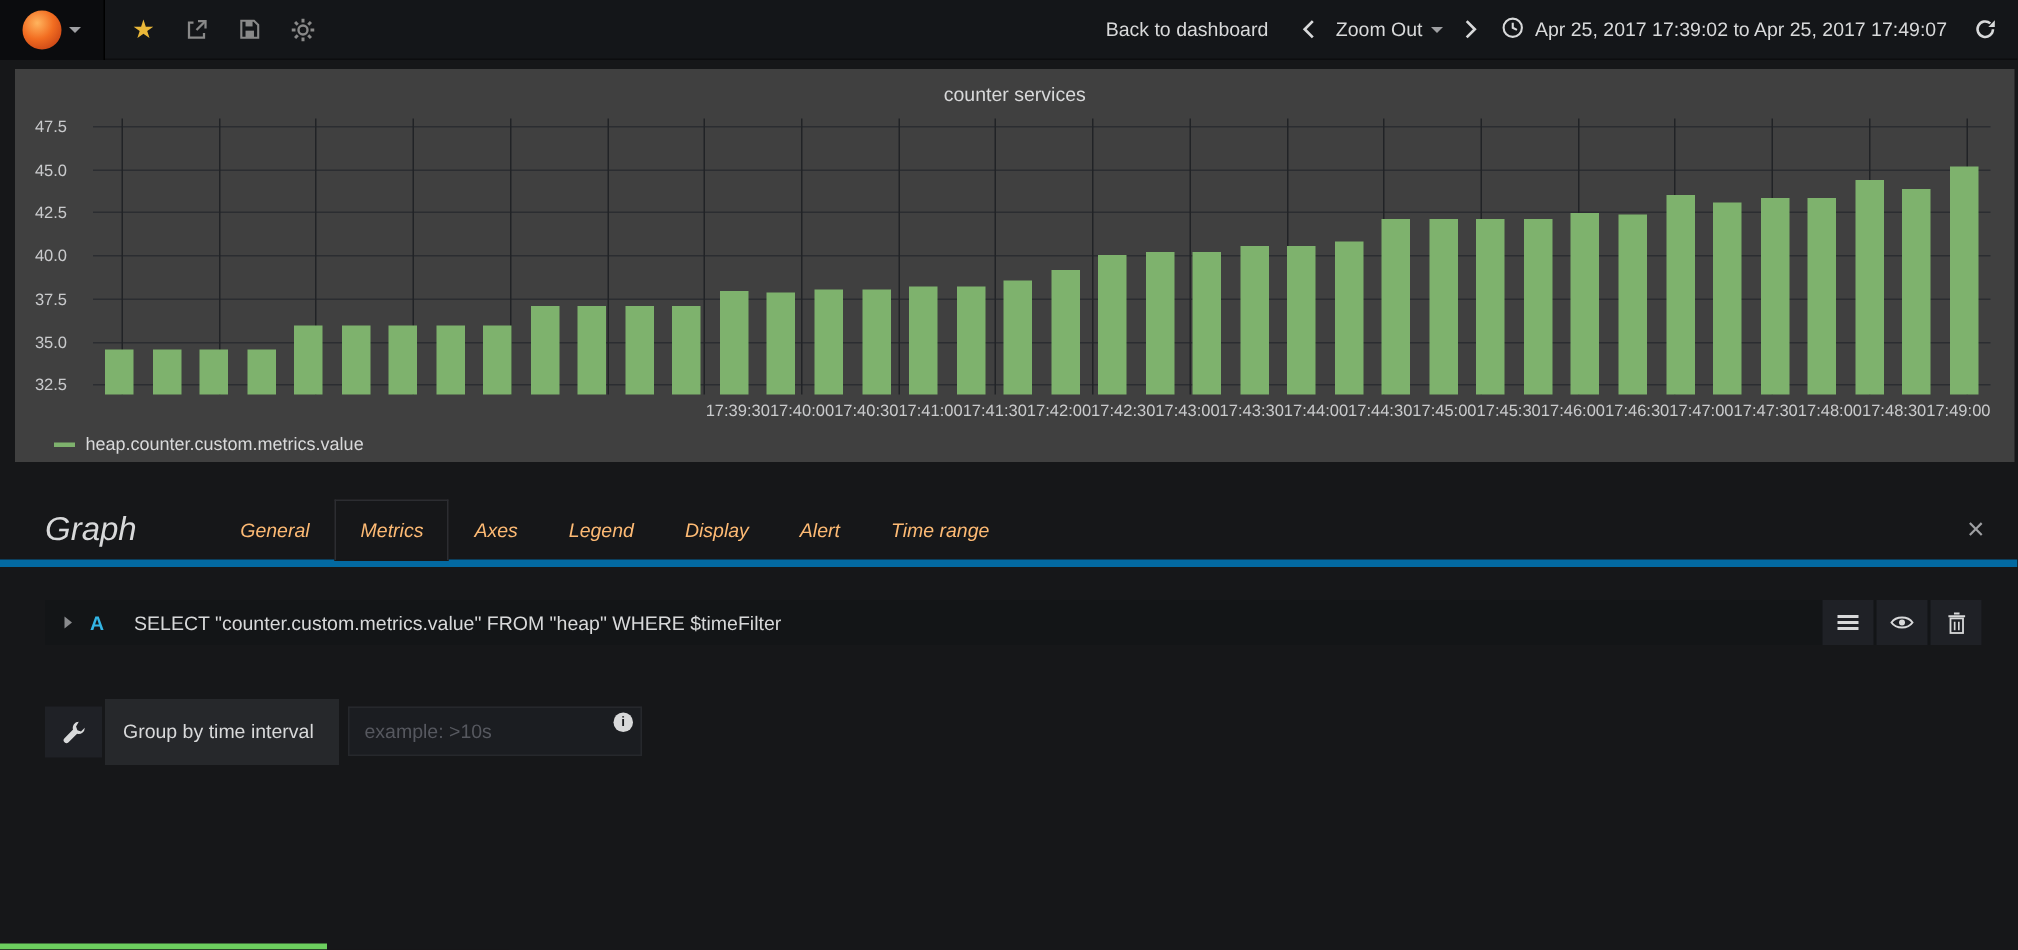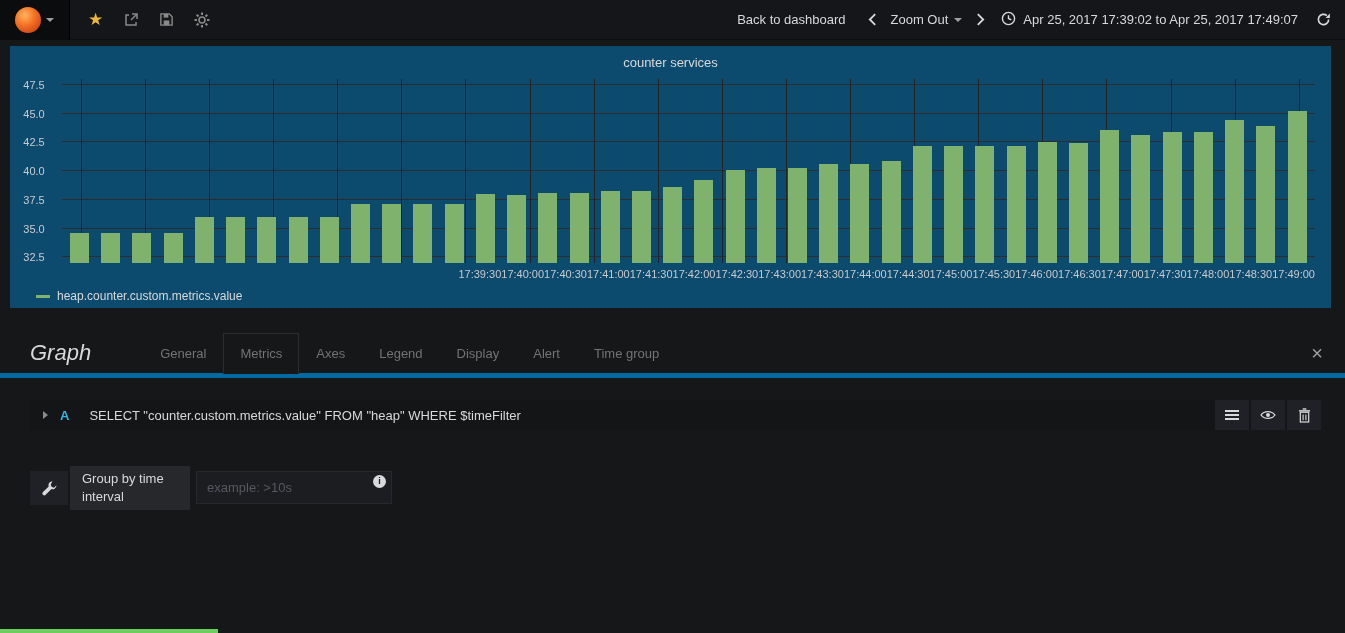--- a/index.html
+++ b/index.html
@@ -20,38 +20,38 @@
   .star-glyph::after { content:"★"; font-size:17px; line-height:1; }
   .nav-spacer { flex:1; }
   .nav-right { display:flex; align-items:center; margin-right:14px; font-size:13px; color:#d8d9da; }
   .back-link { margin-right:18px; cursor:pointer; }
   .nav-chev { display:inline-flex; align-items:center; cursor:pointer; padding:0 4px; }
   .zoom-out { display:inline-flex; align-items:center; gap:6px; padding:0 10px; cursor:pointer; }
   .time-picker { display:inline-flex; align-items:center; gap:7px; margin-left:12px; cursor:pointer; white-space:nowrap; }
   .refresh-btn { margin-left:18px; }
 
   
-  .chart-panel { position:absolute; top:46px; left:10px; right:14px; height:262px; background:#0c4a6e; }
+  .chart-panel { position:absolute; top:46px; left:10px; right:2px; height:262px; background:#404040; }
   .chart-title { text-align:center; padding-top:9px; font-size:13px; color:#d8d9da; cursor:pointer; }
   .plot { position:relative; margin:9px 16px 0 52px; height:184px; }
   .gridline { position:absolute; left:0; right:0; height:1px; background:#2b2d31; }
   .vgrid { position:absolute; top:0; bottom:0; width:1px; background:#212326; }
   .ytick { position:absolute; left:-48px; width:40px; text-align:center; font-size:11px; color:#c9cacc; transform:translateY(50%); }
   .bars { position:absolute; inset:0; display:flex; align-items:flex-end; justify-content:space-between; padding:0 8px; }
   .bar { width:19px; flex:0 0 auto; position:relative; z-index:2; }
   .x-axis { display:flex; justify-content:flex-end; margin:5px 16px 0 52px; font-size:11px; color:#c9cacc; }
   .legend { margin:9px 0 0 26px; display:flex; align-items:center; gap:7px; font-size:12px; color:#d8d9da; }
   .legend-dash { width:14px; height:3px; display:inline-block; }
 
   
   .editor { position:absolute; top:332px; left:0; right:0; }
   .editor-header { display:flex; align-items:flex-end; padding:0 20px 0 30px; border-bottom:5px solid #0369a1; height:46px; position:relative; }
   .panel-type { font-size:22px; font-style:italic; color:#d8d9da; margin:0 52px 7px 0; }
   .tabs { display:flex; }
-  .tab { padding:12px 16px 11px; font-size:13px; color:#737373; cursor:pointer; border:1px solid transparent; }
+  .tab { padding:12px 16px 11px; font-size:13px; color:#fdba74; cursor:pointer; border:1px solid transparent;font-style:italic; }
   .tab.active { border-color:#2c2d31; border-bottom-color:#161719; margin-bottom:-1px; background:#161719; }
   .close-x { position:absolute; right:22px; top:11px; color:#9fa0a3; font-size:17px; cursor:pointer; line-height:1; }
   .close-x::after { content:"×"; font-size:20px; }
 
   .query-row { margin:22px 24px 0 30px; height:30px; background:#131517; display:flex; align-items:center; }
   .collapse-caret { width:0; height:0; border-top:4px solid transparent; border-bottom:4px solid transparent; border-left:5px solid #8a8b8e; margin:0 12px 0 13px; cursor:pointer; }
   .query-letter { font-size:13px; font-weight:bold; margin-right:20px; cursor:pointer; }
   .query-text { font-size:13px; color:#d8d9da; flex:1; cursor:text; }
   .query-icons { display:flex; gap:2px; height:100%; }
   .icon-box { width:34px; height:100%; background:#1f2126; display:flex; align-items:center; justify-content:center; cursor:pointer; }
@@ -60,21 +60,21 @@
 
   .ds-row { margin:36px 0 0 30px; display:flex; align-items:center; gap:6px; height:34px; }
   .sq-btn { width:38px; height:34px; background:#1f2126; display:inline-flex; align-items:center; justify-content:center; cursor:pointer; }
   .chip { background:#1f2126; padding:0 14px; height:34px; display:inline-flex; align-items:center; font-size:13px; color:#d8d9da; white-space:nowrap; }
   .dropdown { background:#26282d; padding:0 14px; height:34px; display:inline-flex; align-items:center; gap:8px; font-size:14px; color:#fff; cursor:pointer; }
   .add-query { margin-left:8px; cursor:pointer; gap:7px; }
   .plus-icon::after { content:"+"; font-weight:bold; font-size:14px; color:#d8d9da; }
 
   .gb-row { margin:36px 0 0 30px; display:flex; align-items:flex-start; gap:2px; }
   .gb-row .sq-btn { height:34px; margin-top:5px; }
-  .gb-label { height:44px; width:120px; white-space:normal; line-height:1.35; background:#26282b; padding:6px 12px; display:inline-flex; align-items:center; }
+  .gb-label { height:44px; width:156px; white-space:normal; line-height:1.35; background:#26282b; padding:6px 12px; display:inline-flex; align-items:center; }
   .input-wrap { position:relative; display:inline-block; margin-left:4px; margin-top:5px; }
   .gb-input { width:196px; height:33px; background:#1b1d21; border:1px solid #26282c; color:#d8d9da; font-size:13px; padding:0 24px 0 10px; font-family:"Liberation Sans", sans-serif; }
   .gb-input::placeholder { color:#56585f; }
   .input-wrap .info-icon { position:absolute; right:6px; top:4px; }
 
   .info-icon { width:13px; height:13px; border-radius:50%; background:#d8d9da; display:inline-flex; align-items:center; justify-content:center; flex:0 0 auto; }
   .info-icon::after { content:"i"; color:#16181b; font-size:9px; font-weight:bold; font-style:normal; line-height:1; }
 
   .help-row { margin:13px 0 0 30px; display:flex; gap:4px; }
   .help-chip { display:inline-flex; align-items:center; gap:8px; background:#1f2126; padding:0 15px; height:27px; font-size:12.5px; color:#d8d9da; cursor:pointer; white-space:nowrap; }
@@ -267,21 +267,21 @@
 <section class="editor">
   <div class="editor-header">
     <span class="panel-type">Graph</span>
     <div class="tabs">
         <div class="tab">General</div>
         <div class="tab active">Metrics</div>
         <div class="tab">Axes</div>
         <div class="tab">Legend</div>
         <div class="tab">Display</div>
         <div class="tab">Alert</div>
-        <div class="tab">Time group</div>
+        <div class="tab">Time range</div>
       </div>
     <span class="close-x"></span>
   </div>
 
   <div class="query-row">
     <span class="collapse-caret"></span>
     <span class="query-letter" style="color: rgb(51, 181, 229);">A</span>
     <span class="query-text">SELECT "counter.custom.metrics.value" FROM "heap" WHERE $timeFilter</span>
     <div class="query-icons">
       <span class="icon-box">

